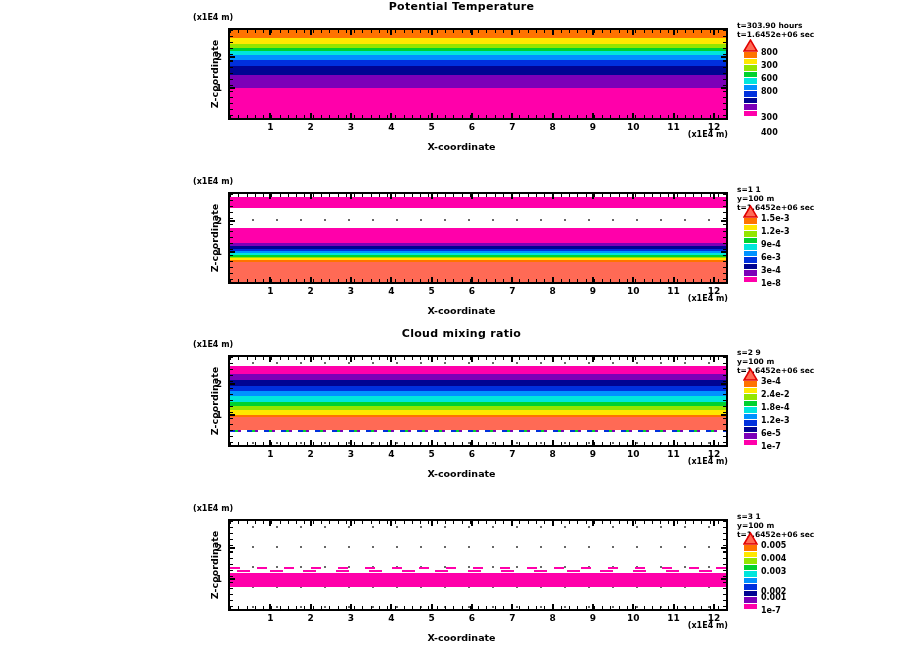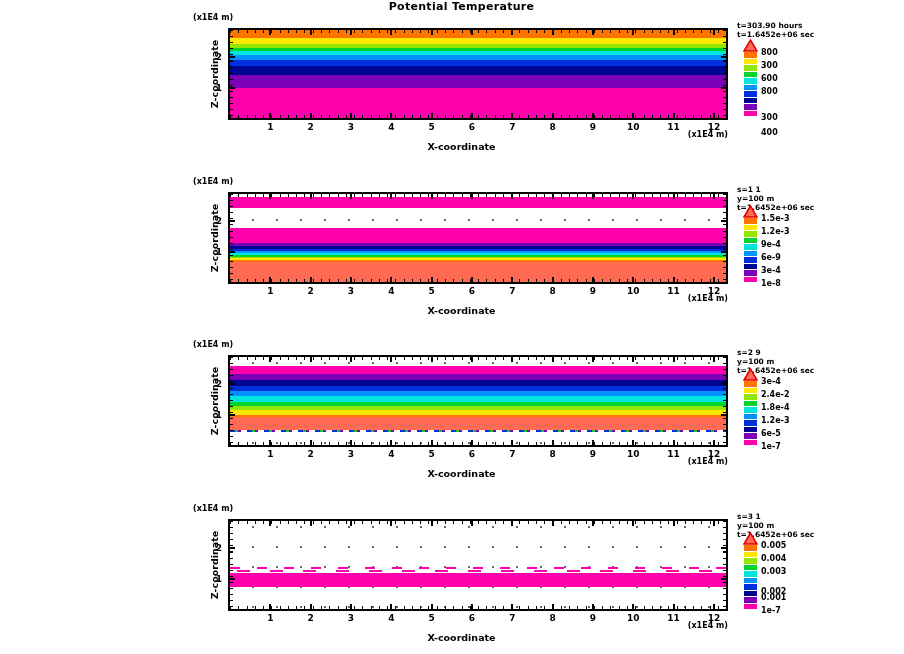--- a/index.html
+++ b/index.html
@@ -205,40 +205,41 @@
         <div class="lg-box" style="top: 73.5px; height: 5.6px; background: rgb(0, 210, 46);"></div>
         <div class="lg-box" style="top: 80px; height: 5.6px; background: rgb(0, 230, 220);"></div>
         <div class="lg-box" style="top: 86.5px; height: 5.6px; background: rgb(0, 146, 255);"></div>
         <div class="lg-box" style="top: 93px; height: 5.6px; background: rgb(0, 48, 221);"></div>
         <div class="lg-box" style="top: 99.5px; height: 5.6px; background: rgb(0, 4, 146);"></div>
         <div class="lg-box" style="top: 106px; height: 5.6px; background: rgb(124, 0, 184);"></div>
         <div class="lg-box" style="top: 112.5px; height: 5.6px; background: rgb(255, 0, 170);"></div>
         <span class="lg-label" style="top: 50px;">1.5e-3</span>
         <span class="lg-label" style="top: 63px;">1.2e-3</span>
         <span class="lg-label" style="top: 76px;">9e-4</span>
-        <span class="lg-label" style="top: 89px;">6e-9</span>
+        <span class="lg-label" style="top: 89px;">6e-3</span>
         <span class="lg-label" style="top: 102px;">3e-4</span>
         <span class="lg-label" style="top: 115px;">1e-8</span>
       </div>
   <span class="xlab" style="left: 260.33px;">1</span>
       <span class="xlab" style="left: 300.66px;">2</span>
       <span class="xlab" style="left: 340.99px;">3</span>
       <span class="xlab" style="left: 381.32px;">4</span>
       <span class="xlab" style="left: 421.65px;">5</span>
       <span class="xlab" style="left: 461.98px;">6</span>
       <span class="xlab" style="left: 502.31px;">7</span>
       <span class="xlab" style="left: 542.64px;">8</span>
       <span class="xlab" style="left: 582.97px;">9</span>
       <span class="xlab" style="left: 623.3px;">10</span>
       <span class="xlab" style="left: 663.63px;">11</span>
       <span class="xlab" style="left: 703.96px;">12</span>
       <span class="ylab" style="left: 210px; top: 52px;">2</span>
       <span class="ylab" style="left: 210px; top: 82.5px;">1</span>
     </div>
     <div class="panel" style="top: 327px;">
+    <div class="title">Cloud mixing ratio</div>
     <div class="unit-top">(x1E4 m)</div>
     <div class="ylabel">Z-coordinate</div>
     <div class="frame">
       <div class="inner">
           <div class="band magenta" style="top: 9px; height: 8px; background: rgb(255, 0, 170);"></div>
           <div class="band purple" style="top: 17px; height: 6px; background: rgb(124, 0, 184);"></div>
           <div class="band navy" style="top: 23px; height: 6px; background: rgb(0, 4, 146);"></div>
           <div class="band blue" style="top: 29px; height: 5px; background: rgb(0, 48, 221);"></div>
           <div class="band azure" style="top: 34px; height: 5px; background: rgb(0, 146, 255);"></div>
           <div class="band cyan" style="top: 39px; height: 6px; background: rgb(0, 230, 220);"></div>

